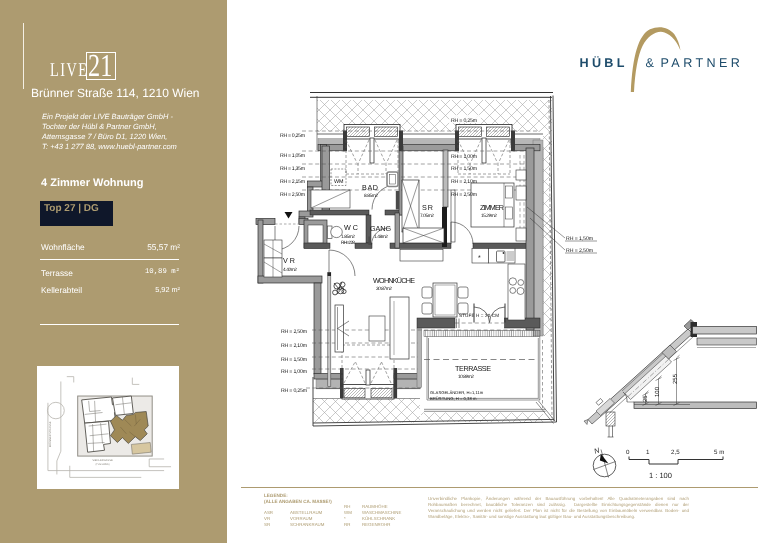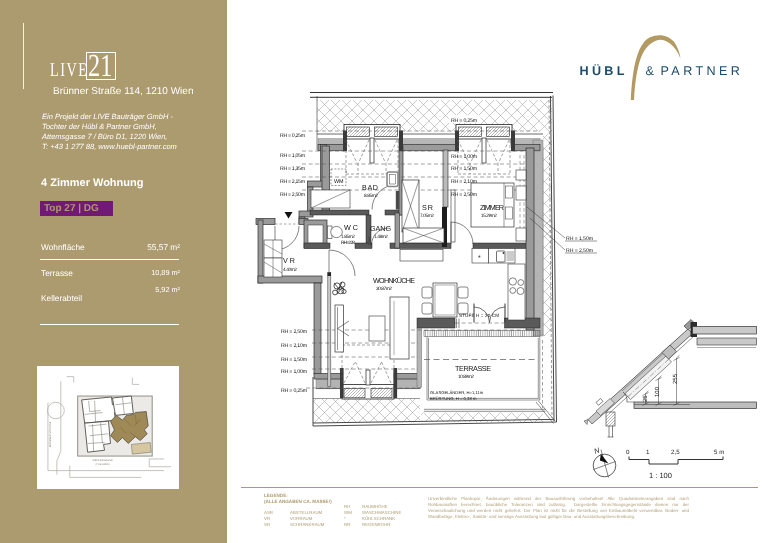--- a/index.html
+++ b/index.html
@@ -13,49 +13,49 @@
 <div class="abs" style="left:0;top:0;width:227px;height:543px;background:#ad9b70;"></div>
 
 <div class="abs" style="left:23px;top:23px;width:1px;height:66px;background:#f4efe4;"></div>
 
 <div class="abs" style="left:50px;top:46px;width:160px;height:40px;color:#fff;">
   <span style="position:absolute;left:0;top:13.5px;font-family:'Liberation Serif',serif;font-size:19.5px;letter-spacing:2.1px;transform:scaleX(0.73);transform-origin:0 0;">LIVE</span>
   <span style="position:absolute;left:36px;top:6px;width:27.5px;height:25.5px;border:1.4px solid #fff;"></span>
   <span style="position:absolute;left:38px;top:0.5px;font-family:'Liberation Serif',serif;font-size:32px;transform:scaleX(0.76);transform-origin:0 0;">21</span>
 </div>
 
-<div class="abs" style="left:53px;top:85.5px;font-size:10px;letter-spacing:0px;color:#fff;">Brünner Straße 114, 1210 Wien</div>
+<div class="abs" style="left:31px;top:85.5px;font-size:12px;letter-spacing:0px;color:#fff;">Brünner Straße 114, 1210 Wien</div>
 
 <div class="abs" style="left:42px;top:112px;font-size:7.5px;line-height:10px;font-style:italic;color:#fff;">
 Ein Projekt der LIVE Bauträger GmbH -<br>
 Tochter der Hübl &amp; Partner GmbH,<br>
 Attemsgasse 7 / Büro D1, 1220 Wien,<br>
 T: +43 1 277 88, www.huebl-partner.com
 </div>
 
 <div class="abs" style="left:41px;top:176.5px;font-size:11px;font-weight:bold;color:#fff;">4 Zimmer Wohnung</div>
 
-<div class="abs" style="left:40px;top:201px;width:73px;height:15px;background:#701a75;">
+<div class="abs" style="left:40px;top:201px;width:73px;height:25px;background:#0f172a;">
   <span style="position:absolute;left:4px;top:1.5px;font-size:10px;font-weight:bold;color:#ad9b70;">Top 27 | DG</span>
 </div>
 
 <div class="abs" style="left:41px;top:242px;width:139px;font-size:8.3px;color:#fff;">
   <span style="position:absolute;left:0;top:0;text-align:center;">Wohnfläche</span>
   <span style="position:absolute;right:0;top:0;">55,57 m²</span>
 </div>
 
 <div class="abs" style="left:40px;top:259px;width:139px;height:1px;background:#fff;"></div>
 <div class="abs" style="left:41px;top:268px;width:139px;font-size:8.3px;color:#fff;">
   <span style="position:absolute;left:0;top:0;">Terrasse</span>
-  <span style="position:absolute;right:0;top:0;font-size:7.3px;">10,89 m²</span>
+  <span style="position:absolute;right:0;top:0;font-size:7.3px;font-family:Liberation Mono, monospace;">10,89 m²</span>
 </div>
 
 <div class="abs" style="left:40px;top:323.5px;width:139px;height:1px;background:#fff;"></div>
 <div class="abs" style="left:41px;top:285px;width:139px;font-size:8.3px;color:#fff;">
-  <span style="position:absolute;left:0;top:0;margin-top:8px;">Kellerabteil</span>
+  <span style="position:absolute;left:0;top:0;">Kellerabteil</span>
   <span style="position:absolute;right:0;top:0;font-size:7.3px;text-align:center;">5,92 m²</span>
 </div>
 
 <div class="abs" style="left:37px;top:366px;width:142px;height:123px;background:#fff;">
 <svg width="142" height="123" viewBox="0 0 143 127" preserveAspectRatio="none">
 
   <g stroke="#b5b2ac" stroke-width="0.8" fill="none">
     <path d="M24 16 L24 88 L20 98 L20 112"></path>
     <path d="M11 38 L11 108 L128 108"></path>
     <path d="M33 103 L33 115 L105 115"></path>
@@ -85,21 +85,21 @@
 
   <path d="M95 81 L114 79 L115 89 L96 91 Z" fill="#d7c7a0" stroke="#77746c" stroke-width="0.6"></path>
 
   <text x="14.5" y="84" font-size="2.7" fill="#8a877f" transform="rotate(-90 14.5 84)">BRÜNNER STRASSE</text>
 
   <text x="66" y="98.5" font-size="2.7" fill="#8a877f" text-anchor="middle">SIEDLERGASSE</text>
   <text x="66" y="102" font-size="2.5" fill="#8a877f" text-anchor="middle">(FUSSWEG)</text>
 </svg>
 </div>
 
-<div class="abs" style="left:560px;top:22px;width:200px;height:85px;">
+<div class="abs" style="left:560px;top:14px;width:200px;height:85px;">
 <svg width="200" height="85" viewBox="560 10 200 85">
 
   <path d="M 630.8,88 C 632.5,52 638.5,31 650,25.3 C 659,21.2 668.5,23.2 674.2,30 C 677.5,34.5 679.6,40.5 680.5,46.5 C 677.5,38.5 672,31 664.5,28.4 C 657,25.9 648,31.5 642.5,42 C 638,51 635,68 634,88 Z" fill="#b39a61"></path>
 
   <text x="579.5" y="62.5" font-size="12.6" font-weight="bold" fill="#1e4c6b" letter-spacing="3.3">HÜBL</text>
 
   <text x="645.5" y="62.5" font-size="12.6" fill="#1e4c6b">&amp;</text>
 
   <text x="660.5" y="62.5" font-size="12.6" fill="#1e4c6b" letter-spacing="3.4">PARTNER</text>
 </svg>

